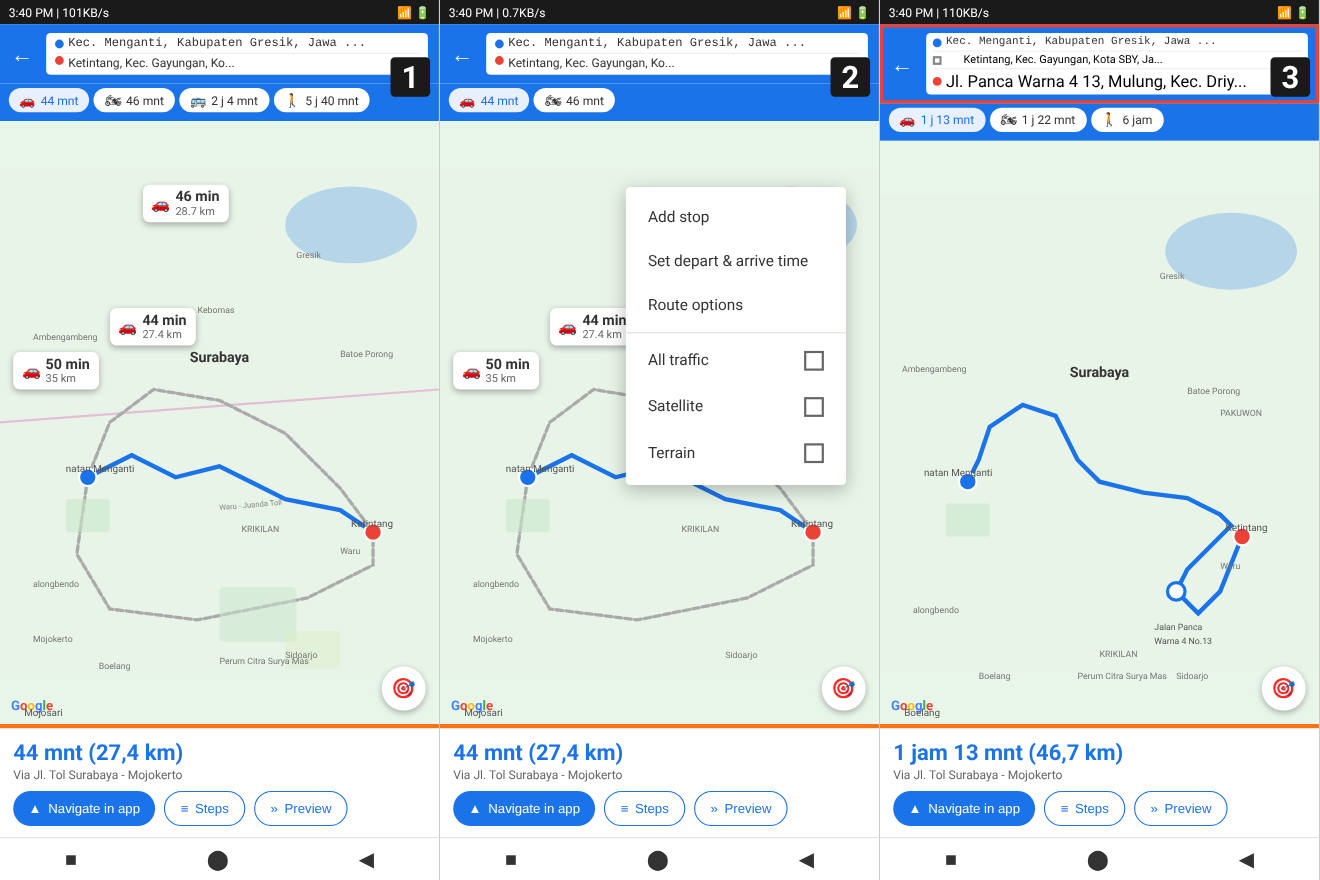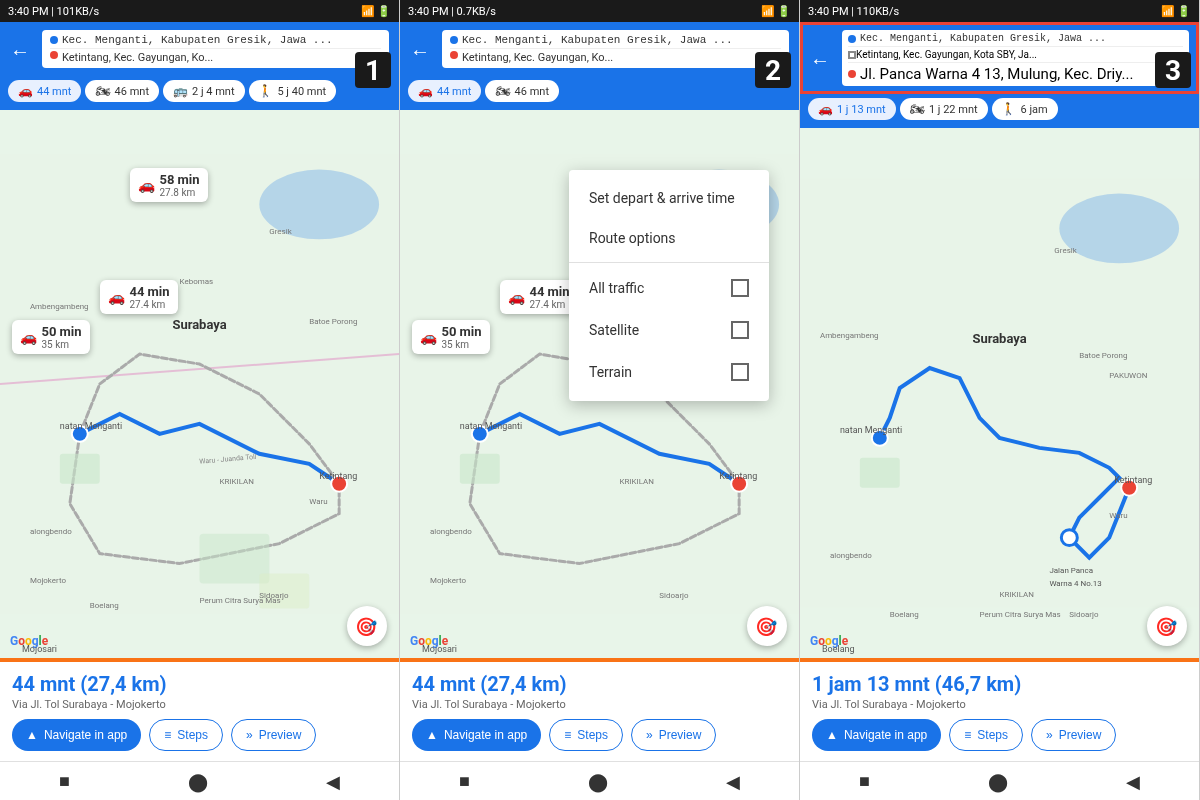--- a/index.html
+++ b/index.html
@@ -387,22 +387,22 @@
       <text x="270" y="80" font-size="8" fill="#777">Gresik</text>
       <text x="30" y="155" font-size="8" fill="#777">Ambengambeng</text>
       <text x="180" y="130" font-size="8" fill="#777">Kebomas</text>
 
       <text x="200" y="310" font-size="7" fill="#888" transform="rotate(-5,200,310)">Waru - Juanda Toll</text>
     </svg>
 
     <div class="route-popup" style="top:58px;left:130px;">
       <span class="car-icon">🚗</span>
       <div>
-        <div class="time">58 min</div>
-        <div class="dist">27.8 km</div>
+        <div class="time">46 min</div>
+        <div class="dist">28.7 km</div>
       </div>
     </div>
     <div class="route-popup" style="top:170px;left:100px;">
       <span class="car-icon">🚗</span>
       <div>
         <div class="time">44 min</div>
         <div class="dist">27.4 km</div>
       </div>
     </div>
     <div class="route-popup" style="top:210px;left:12px;">
@@ -511,20 +511,23 @@
     <div class="route-popup" style="top:210px;left:12px;">
       <span class="car-icon">🚗</span>
       <div>
         <div class="time">50 min</div>
         <div class="dist">35 km</div>
       </div>
     </div>
 
     <div class="dropdown-menu">
       <div class="dropdown-item">
+        <span>Add stop</span>
+      </div>
+      <div class="dropdown-item">
         <span>Set depart &amp; arrive time</span>
       </div>
       <div class="dropdown-item">
         <span>Route options</span>
       </div>
       <div class="dropdown-divider"></div>
       <div class="dropdown-item">
         <span>All traffic</span>
         <div class="checkbox-box"></div>
       </div>
@@ -588,21 +591,21 @@
   </div>
 
   <div class="maps-header-wrapper" style="position:relative;">
     <div class="maps-header">
       <div class="back-btn">←</div>
       <div class="route-info" style="padding:3px 6px;">
         <div class="origin panel3-route-info" style="display:flex;align-items:center;gap:4px;padding-bottom:2px;border-bottom:1px solid #eee;margin-bottom:2px;">
           <div class="dot-blue"></div>
           <span style="font-size:10px;">Kec. Menganti, Kabupaten Gresik, Jawa ...</span>
         </div>
-        <div style="display:flex;align-items:center;gap:0;padding-bottom:2px;border-bottom:1px solid #eee;margin-bottom:2px;">
+        <div style="display:flex;align-items:center;gap:20px;padding-bottom:2px;border-bottom:1px solid #eee;margin-bottom:2px;">
           <div style="width:8px;height:8px;border:2px solid #888;border-radius:50;"></div>
           <span style="font-size:10px;">Ketintang, Kec. Gayungan, Kota SBY, Ja...</span>
         </div>
         <div style="display:flex;align-items:center;gap:4px;">
           <div class="dot-red"></div>
           <span style="font-size:15px;">Jl. Panca Warna 4 13, Mulung, Kec. Driy...</span>
         </div>
       </div>
     </div>
 

